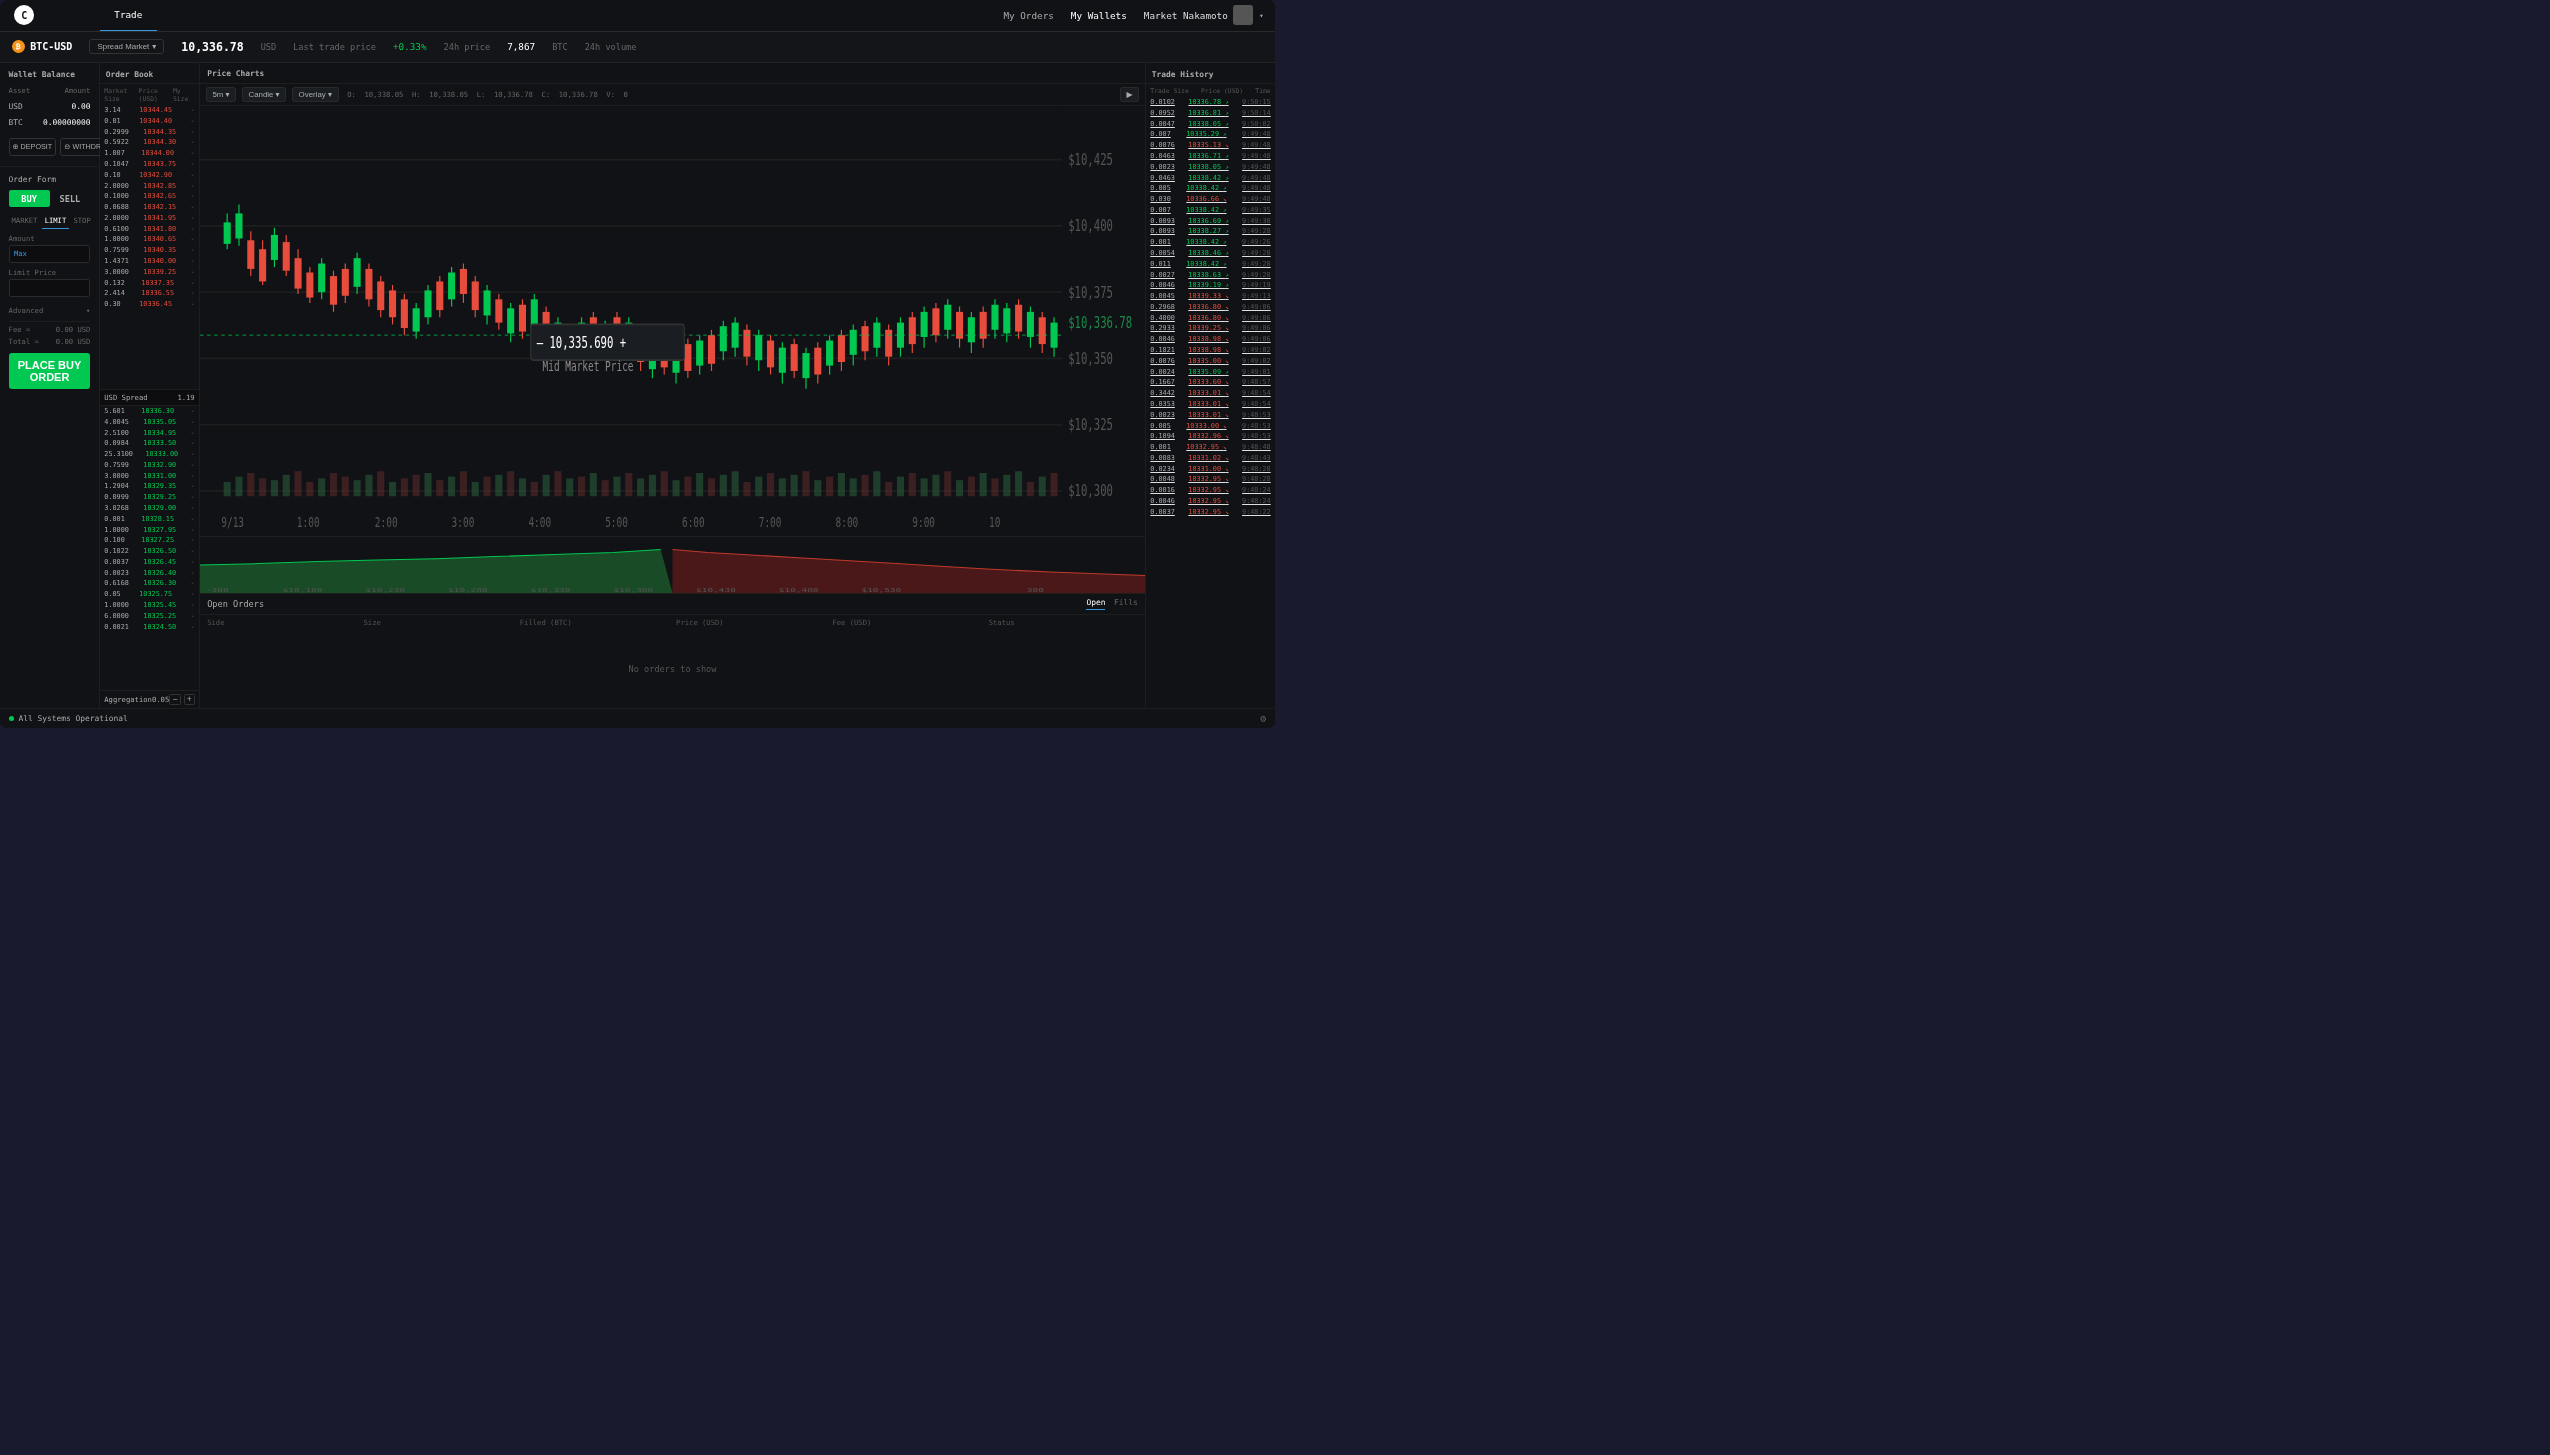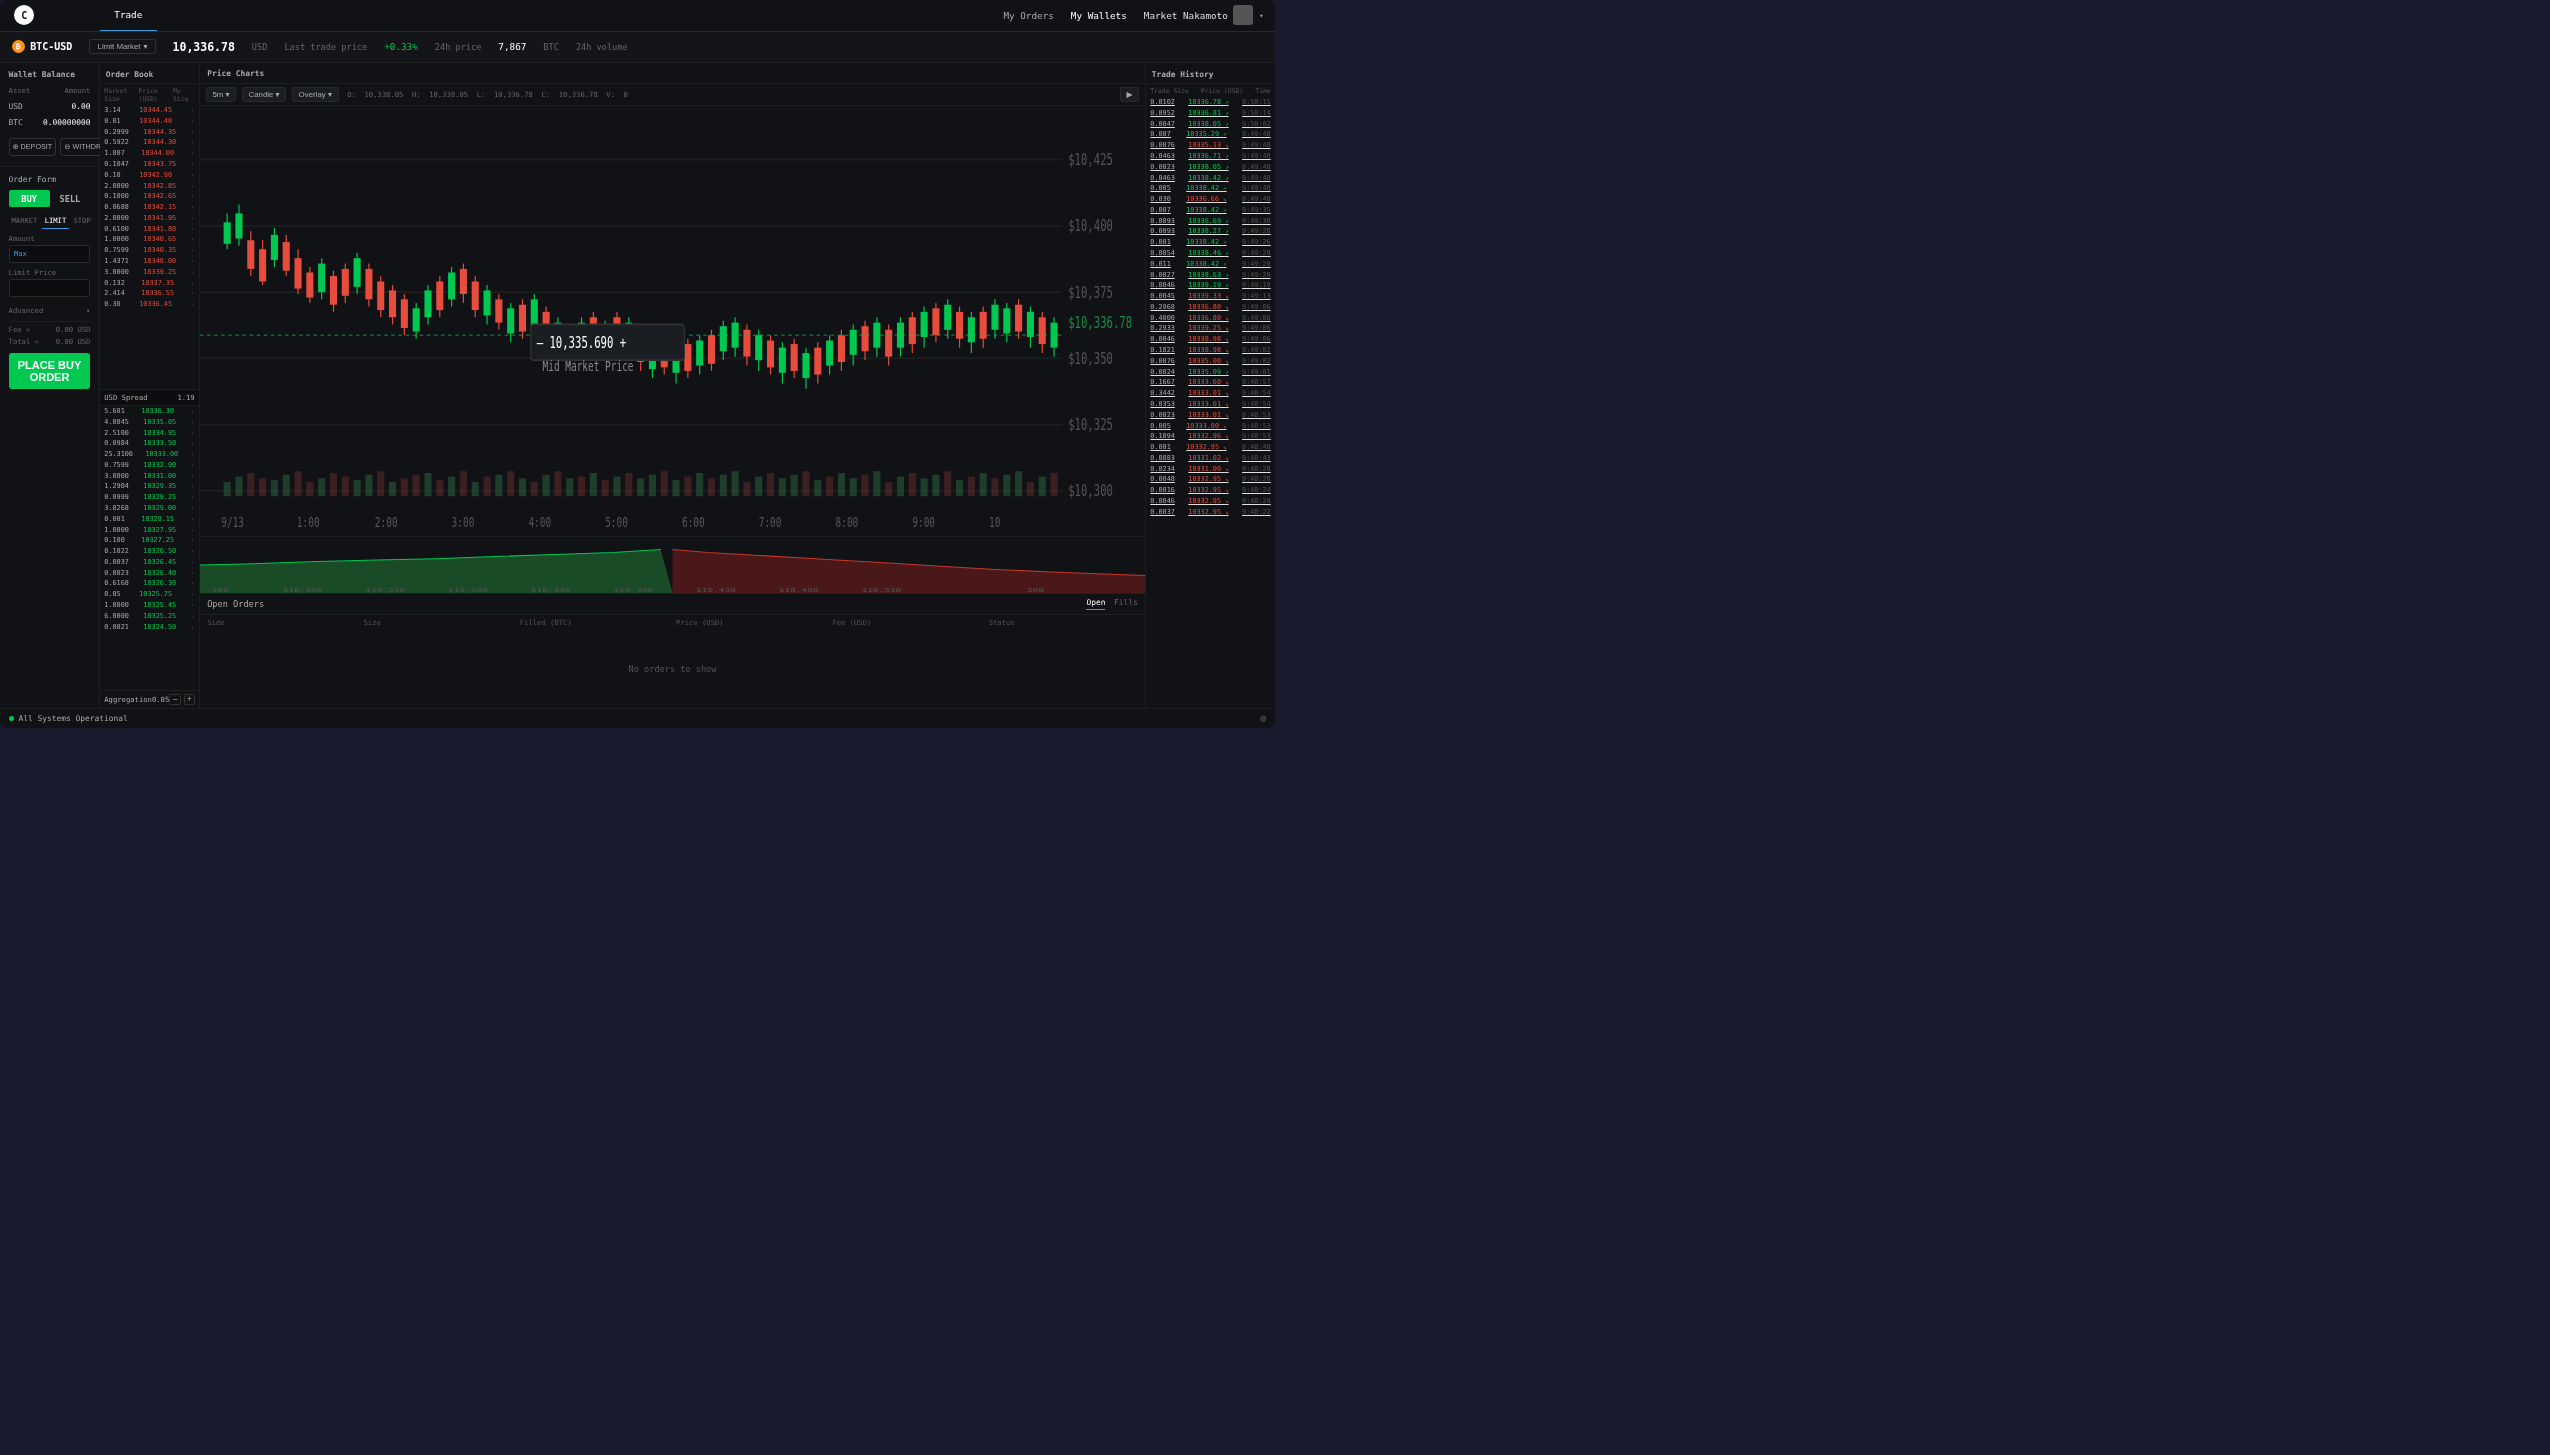--- a/index.html
+++ b/index.html
@@ -563,21 +563,21 @@
       </div>
     </div>
   </div>
 
   <div class="market-bar">
     <div class="market-pair">
       <div class="btc-icon">₿</div>
       <span class="market-pair-name">BTC-USD</span>
     </div>
     <button class="select-market-btn">
-      <span>Limit Market</span>
+      <span>Spread Market</span>
       <span>▾</span>
     </button>
     <span class="market-price">10,336.78</span>
     <span class="market-price-label">USD</span>
     <span class="market-price-label">Last trade price</span>
     <span class="price-change-pos">+0.33%</span>
     <span class="market-price-label">24h price</span>
     <span class="price-volume">7,867</span>
     <span class="market-price-label">BTC</span>
     <span class="volume-label">24h volume</span>

